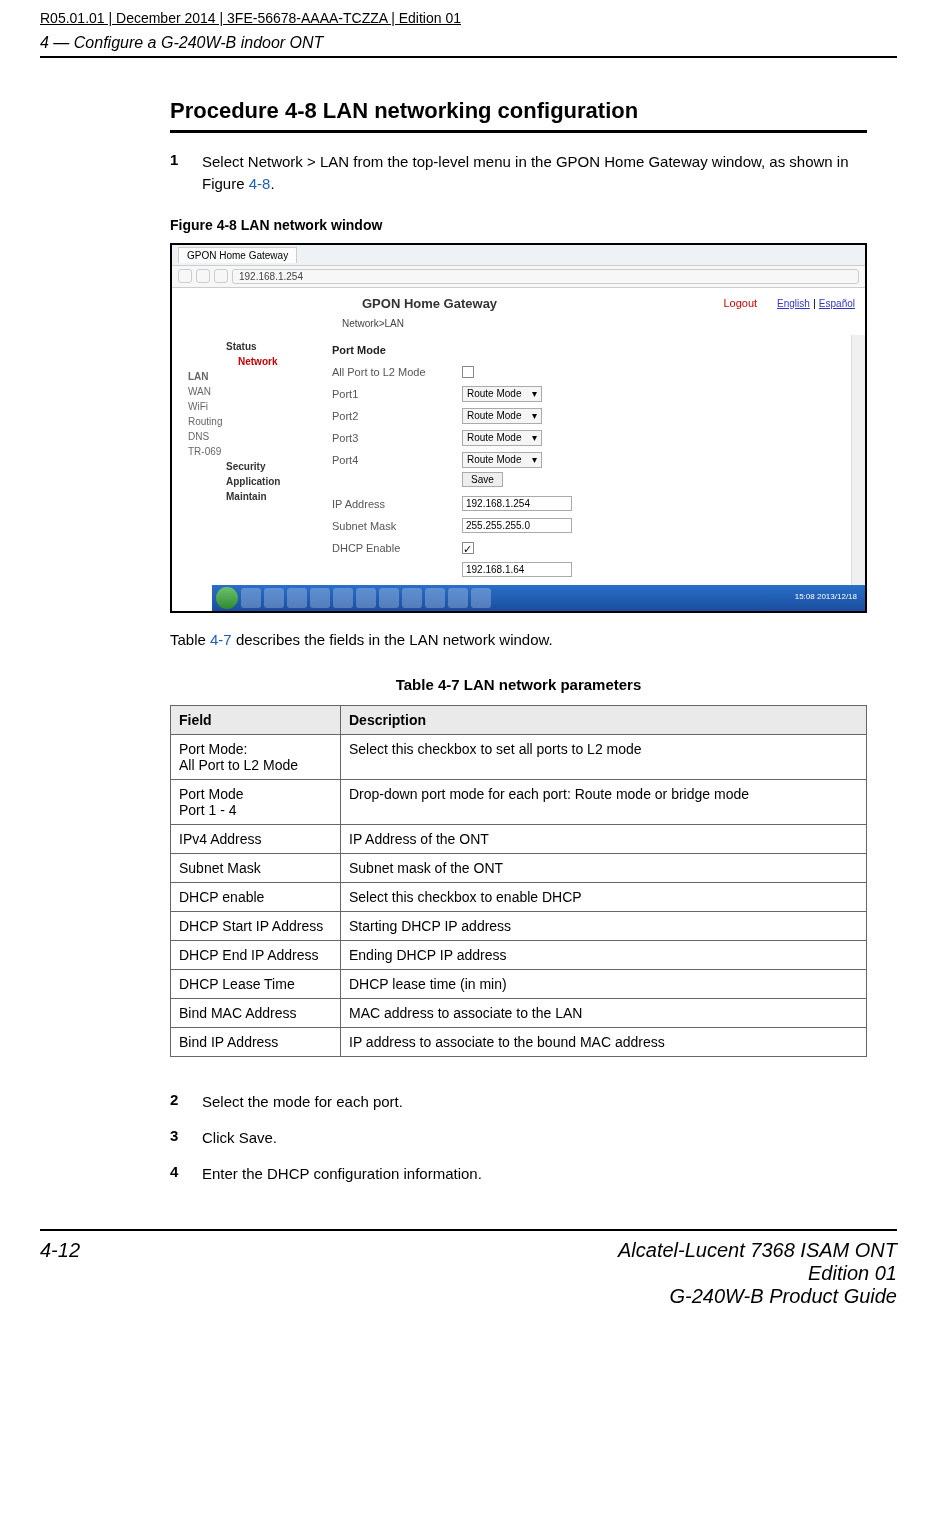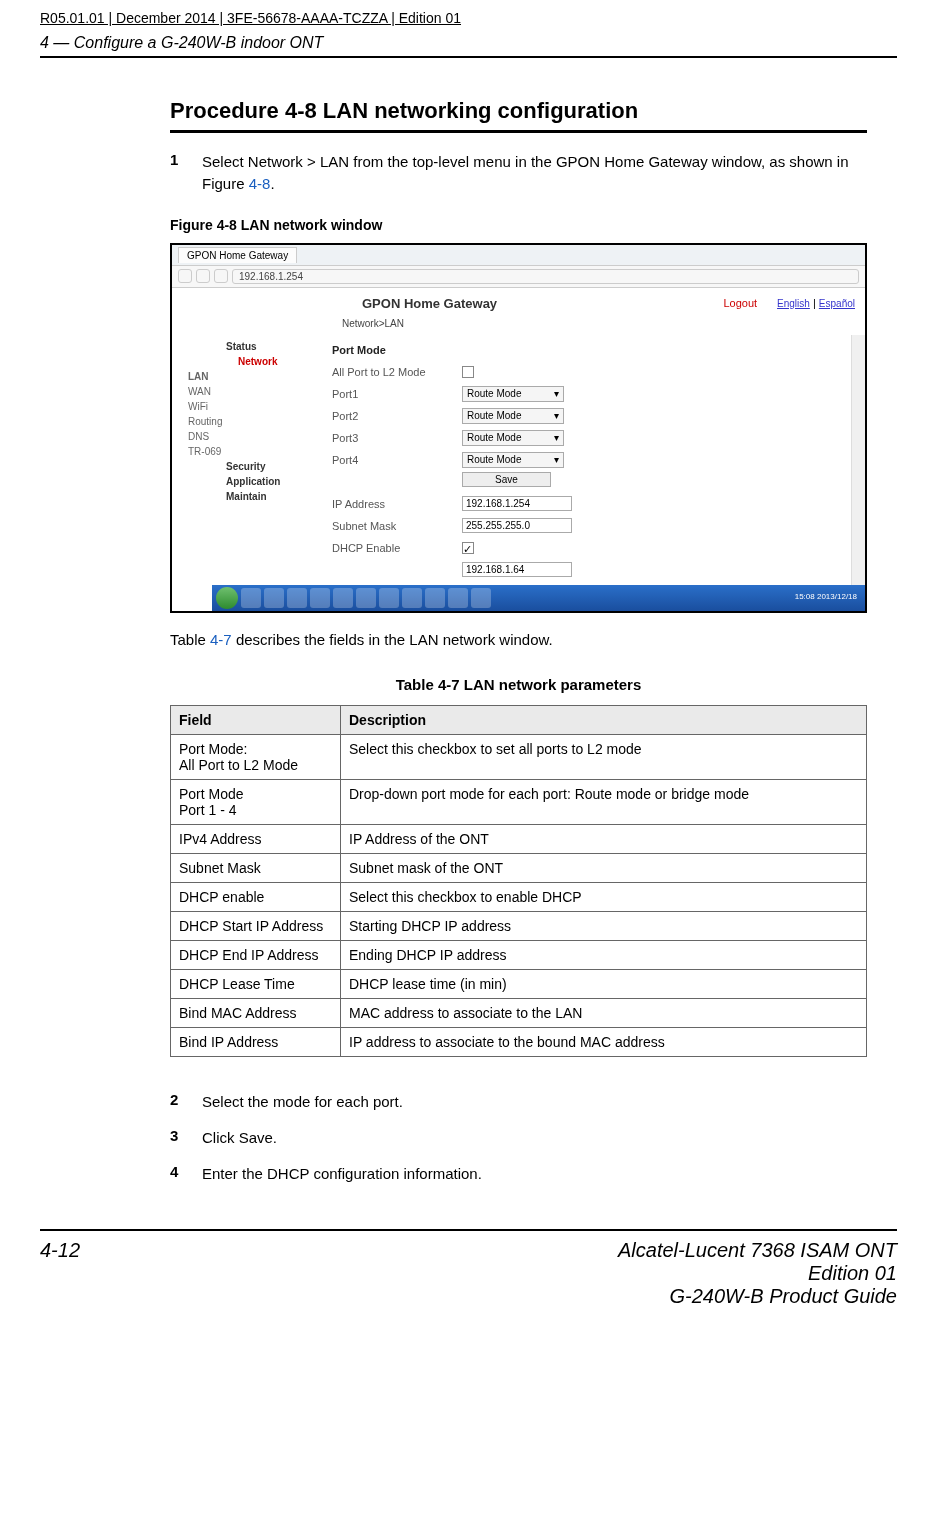--- a/index.html
+++ b/index.html
@@ -62,24 +62,24 @@
     .shot-body { display:flex; min-height:210px;}
     .sidebar { width:130px; background:#fff; padding:4px 6px; font-size:10px; color:#333; border-right:none;}
     .sidebar div { padding:2px 0;}
     .sidebar .sel { color:#c00; font-weight:700;padding-left:12px;}
     .sidebar .top { font-weight:700;margin-left:48px;}
     .sidebar .sub { padding-left:10px; color:#666;}
     .formarea { flex:1; padding:4px 10px 4px 30px;}
     .formarea .row { display:flex; align-items:center; height:22px; }
     .formarea .lbl { width:130px; color:#555;}
     .formarea .hdr { font-weight:700; color:#222;}
-    .sel-box { border:1px solid #aaa; background:#f5f5f5; width:102px; height:16px; font-size:10px; padding:0 4px; display:flex; align-items:center; justify-content:space-between;}
+    .sel-box { border:1px solid #aaa; background:#f5f5f5; width:80px; height:16px; font-size:10px; padding:0 4px; display:flex; align-items:center; justify-content:space-between;}
     .chk { width:12px; height:12px; border:1px solid #888; display:inline-block;}
     .txt-in { border:1px solid #aaa; width:110px; height:15px; font-size:10px; padding:0 3px; display:flex; align-items:center;}
-    .savebtn { display:inline-block; border:1px solid #aaa; background:#eee; padding:1px 32px; font-size:10px; margin:6px 0 10px 0;}
+    .savebtn { display:inline-block; border:1px solid #aaa; background:#eee; padding:1px 8px; font-size:10px; margin:6px 0 10px 0;}
     .scroll-edge { width:14px; background:#f0f0f0; border-left:1px solid #ddd;}
     .taskbar { height:26px; background:linear-gradient(#2a6fc9,#1a4e9e); display:flex; align-items:center; padding:0 4px; gap:3px;margin-left:40px;}
     .tb-icon { width:20px; height:20px; background:rgba(255,255,255,0.25); border-radius:3px;}
     .tb-orb { width:22px; height:22px; background:linear-gradient(#6fc06f,#2e8b2e); border-radius:50%;}
     .tb-spacer{flex:1;}
     .tb-clock{color:#fff;font-size:8px;text-align:right;line-height:1.1;padding-right:4px;}
 
     .below-fig { margin:16px 0 26px 0; line-height:1.45;}
     .tbl-cap { text-align:center; font-weight:700; margin-bottom:12px; font-size:15px;}
     table.params { border-collapse:collapse; width:100%; font-size:14px;}

